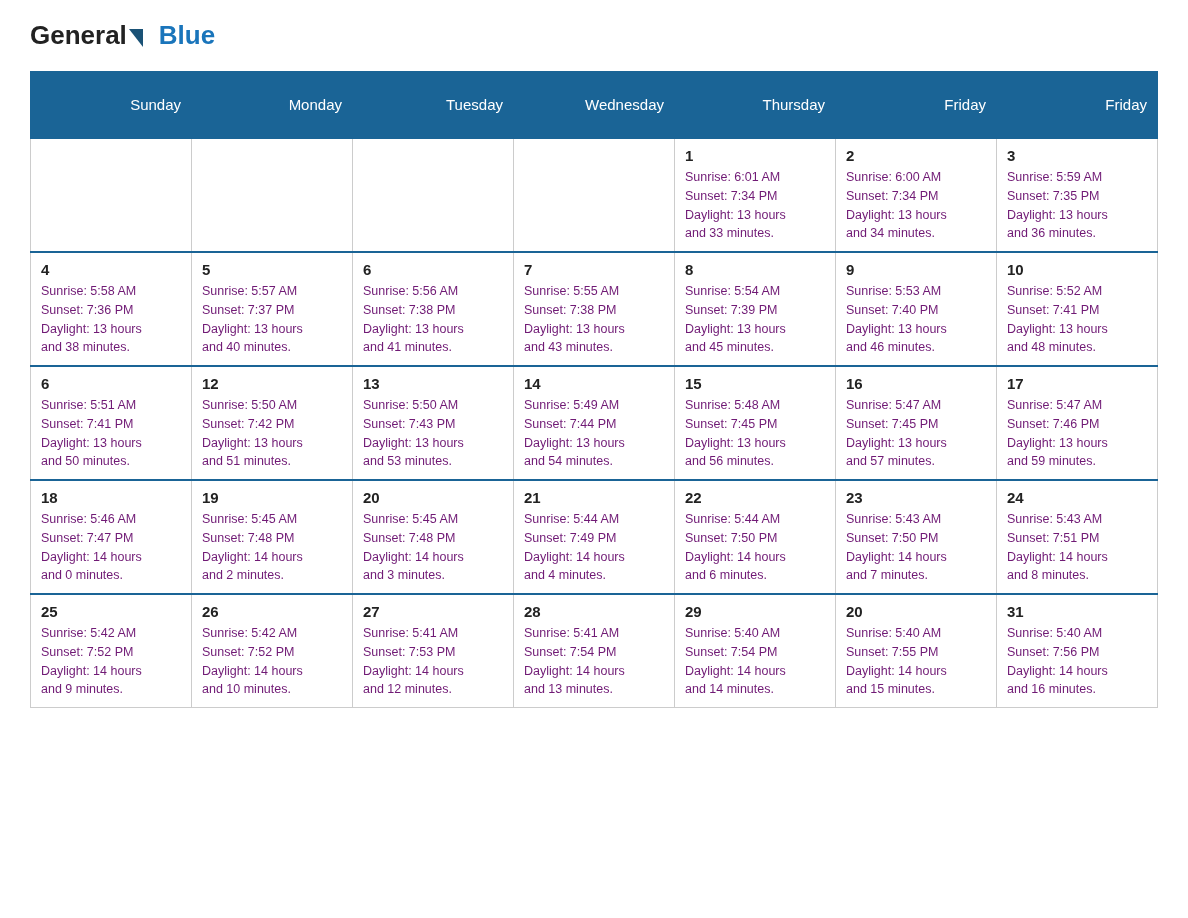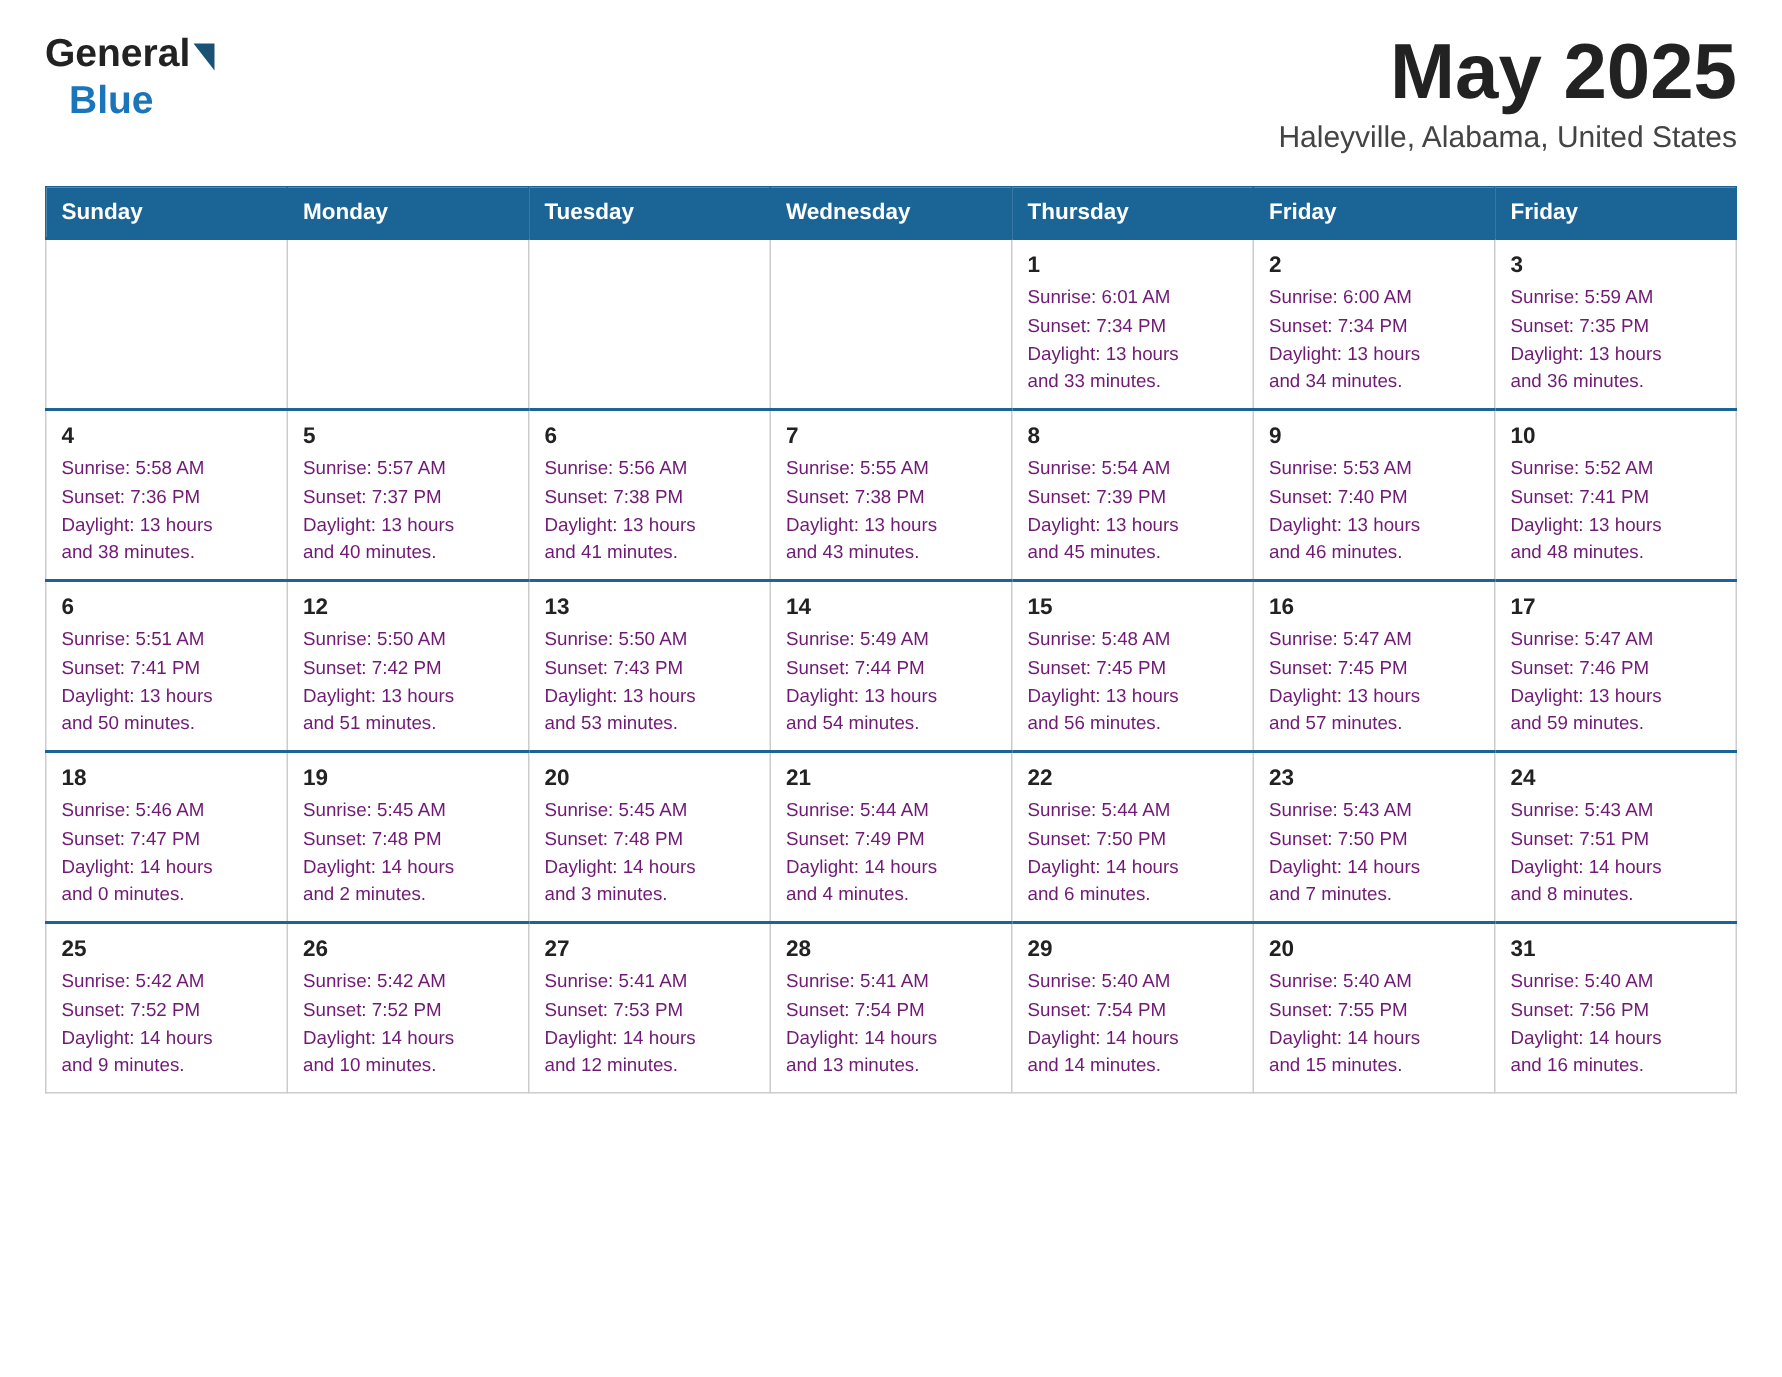--- a/index.html
+++ b/index.html
@@ -10,21 +10,21 @@
       color: #222;
     }
     .header {
       display: flex;
       justify-content: space-between;
       align-items: flex-start;
       margin-bottom: 20px;
     }
     .logo {
       display: flex;
-      flex-direction: column;
+      flex-direction: row;
       align-items: flex-start;
     }
     .logo-top {
       display: flex;
       align-items: center;
     }
     .logo-general {
       font-size: 26px;
       font-weight: bold;
       color: #222;
@@ -58,24 +58,24 @@
       color: #444;
       margin-top: 4px;
     }
     .calendar {
       width: 100%;
       border-collapse: collapse;
     }
     .calendar th {
       background-color: #1a6496;
       color: #fff;
-      padding: 8px 10px;
-      text-align: left;
+      padding: 24px 10px;
+      text-align: right;
       font-size: 15px;
-      font-weight: bold;
+      font-weight: normal;
       border: 1px solid #1a6496;
     }
     .calendar td {
       vertical-align: top;
       padding: 8px 10px;
       border: 1px solid #ccc;
       width: 14.28%;
       min-height: 90px;
       font-size: 13px;
       color: #222;
@@ -102,24 +102,20 @@
 </head>
 <body>
 
 <div class="header">
   <div class="logo">
     <div class="logo-top">
       <span class="logo-general">General</span>
       <div class="logo-arrow"></div>
     </div>
     <span class="logo-bottom">Blue</span>
-  </div>
-  <div class="title-area">
-    <div class="month-year">May 2025</div>
-    <div class="location">Haleyville, Alabama, United States</div>
   </div>
 </div>
 
 <table class="calendar">
   <thead>
     <tr>
     <th>Sunday</th>
         <th>Monday</th>
         <th>Tuesday</th>
         <th>Wednesday</th>

